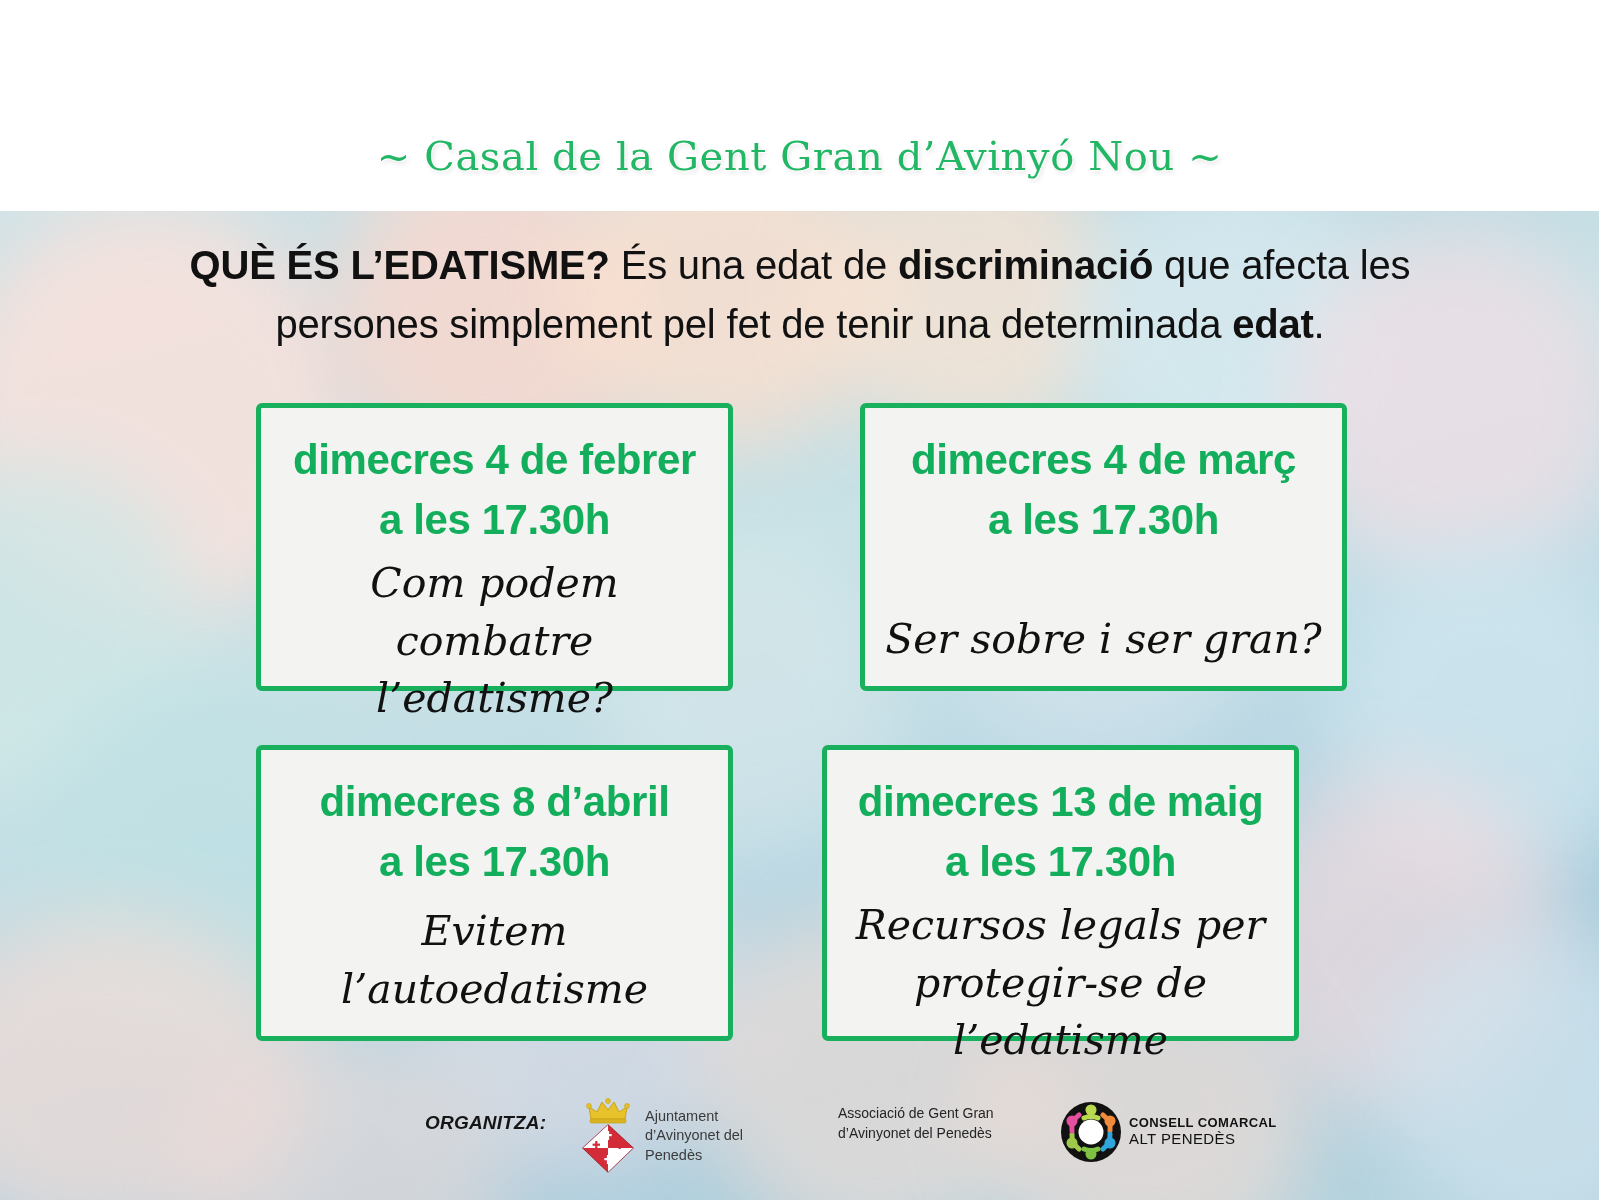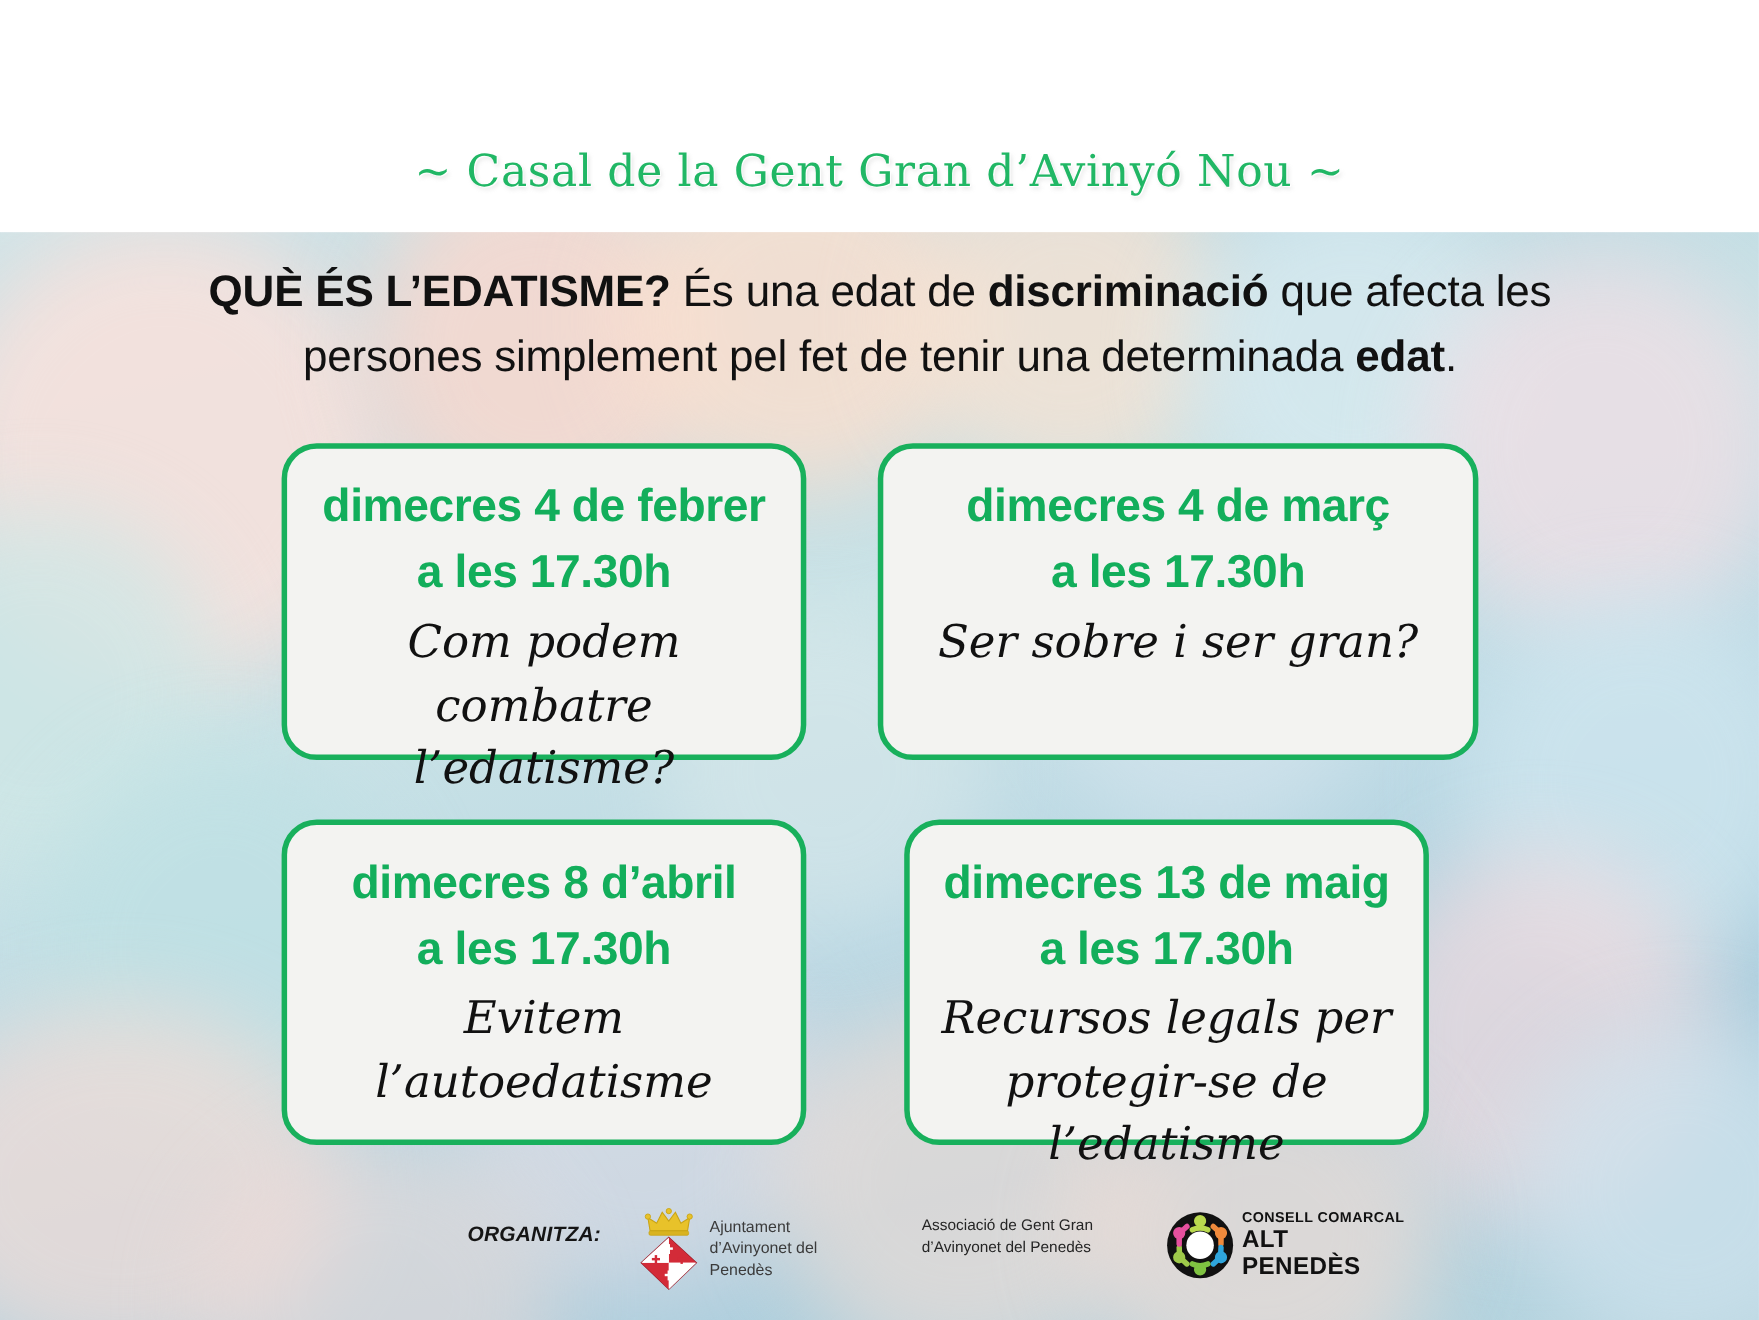--- a/index.html
+++ b/index.html
@@ -92,25 +92,25 @@
     z-index: 10;
   }
   .intro b { font-weight: 700; }
 
   
   .card {
     position: absolute;
     box-sizing: border-box;
     background: #f3f3f1;
     border: 5px solid #18b05c;
-    border-radius: 32px;
+    border-radius: 6px;
     z-index: 10;
     display: flex;
     flex-direction: column;
-    justify-content: flex-start;
+    justify-content: space-between;
     align-items: center;
     padding: 22px 18px 18px 18px;
   }
   .card-date {
     font-family: "Liberation Sans", sans-serif;
     font-weight: 700;
     font-size: 42px;
     line-height: 1.42;
     color: #12ae5b;
     text-align: center;
@@ -123,21 +123,21 @@
     font-style: italic;
     font-weight: 400;
     font-size: 41px;
     line-height: 1.40;
     color: #111111;
     text-align: center;
     white-space: pre-line;
   }
 
   #card-1 { left: 256px; top: 403px; width: 477px; height: 288px; }
-  #card-2 { left: 798px; top: 403px; width: 546px; height: 288px; }
+  #card-2 { left: 860px; top: 403px; width: 487px; height: 288px; }
   #card-3 { left: 256px; top: 745px; width: 477px; height: 296px; }
   #card-4 { left: 822px; top: 745px; width: 477px; height: 296px; }
 
   
   .footer {
     position: absolute;
     left: 0; top: 1078px;
     width: 1599px;
     height: 122px;
     z-index: 12;
@@ -203,22 +203,22 @@
     line-height: 1.12;
   }
   .consell-l1 {
     display: block;
     font-size: 13px;
     font-weight: 600;
     letter-spacing: 0.4px;
   }
   .consell-l2 {
     display: block;
-    font-size: 22px;
-    font-weight: 700;
+    font-size: 15px;
+    font-weight: 400;
     letter-spacing: 0.4px;
   }
 </style>
 </head>
 <body>
 
 <div id="poster">
 
   <div class="bg-wrap">
     <div class="blob" style="left:-60px;  top:-10px;  width:420px; height:430px; background:#f6e2dd; opacity:.92;"></div>

